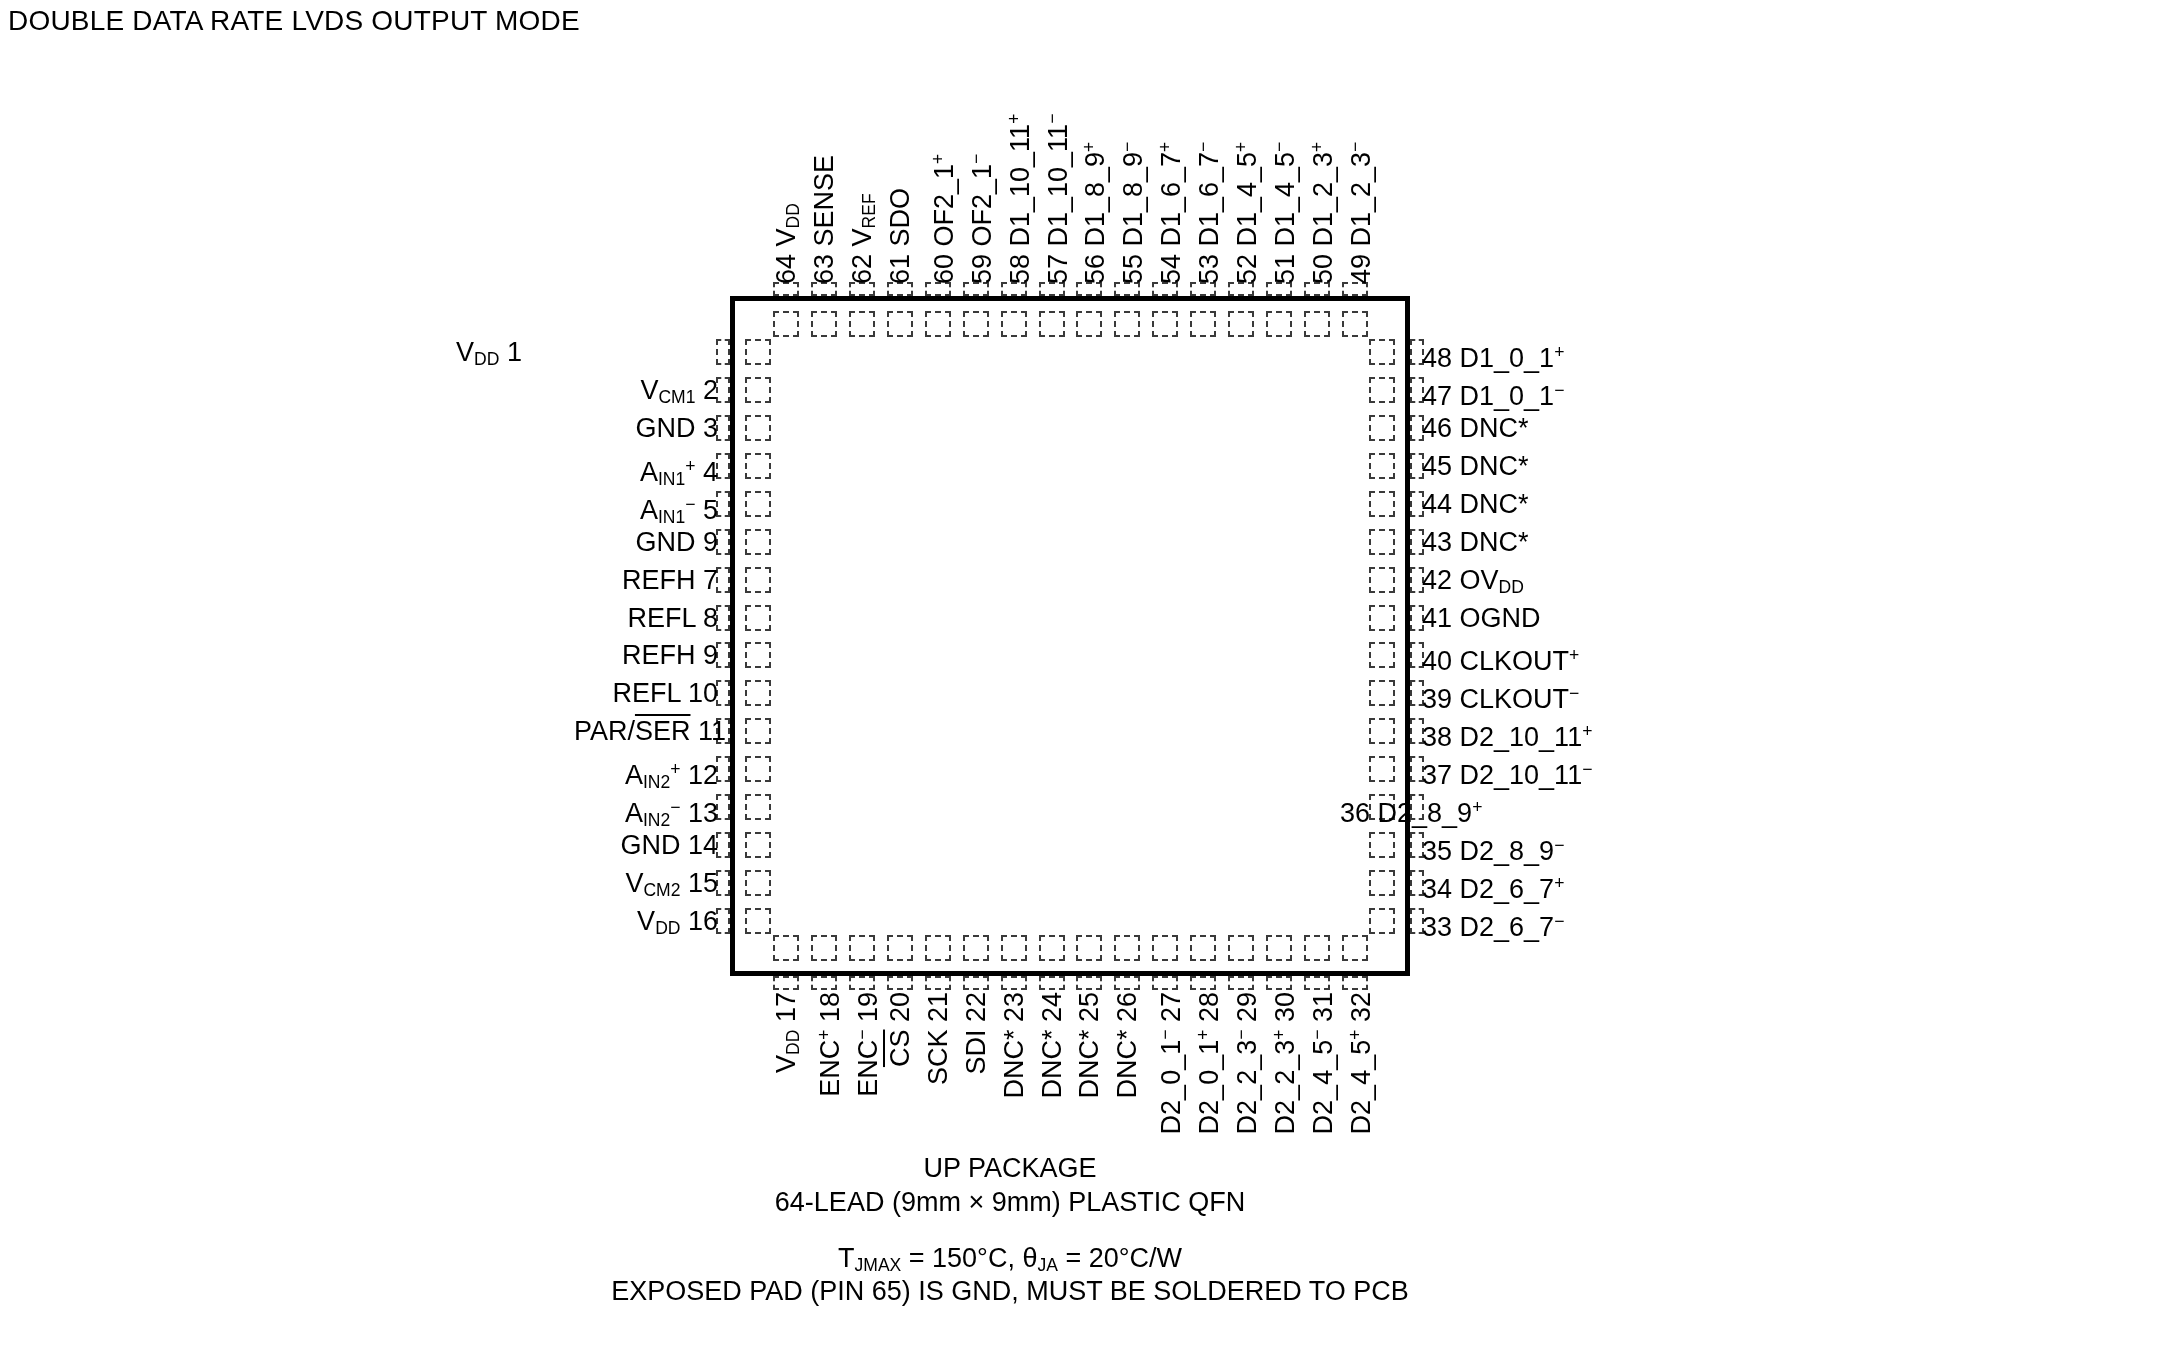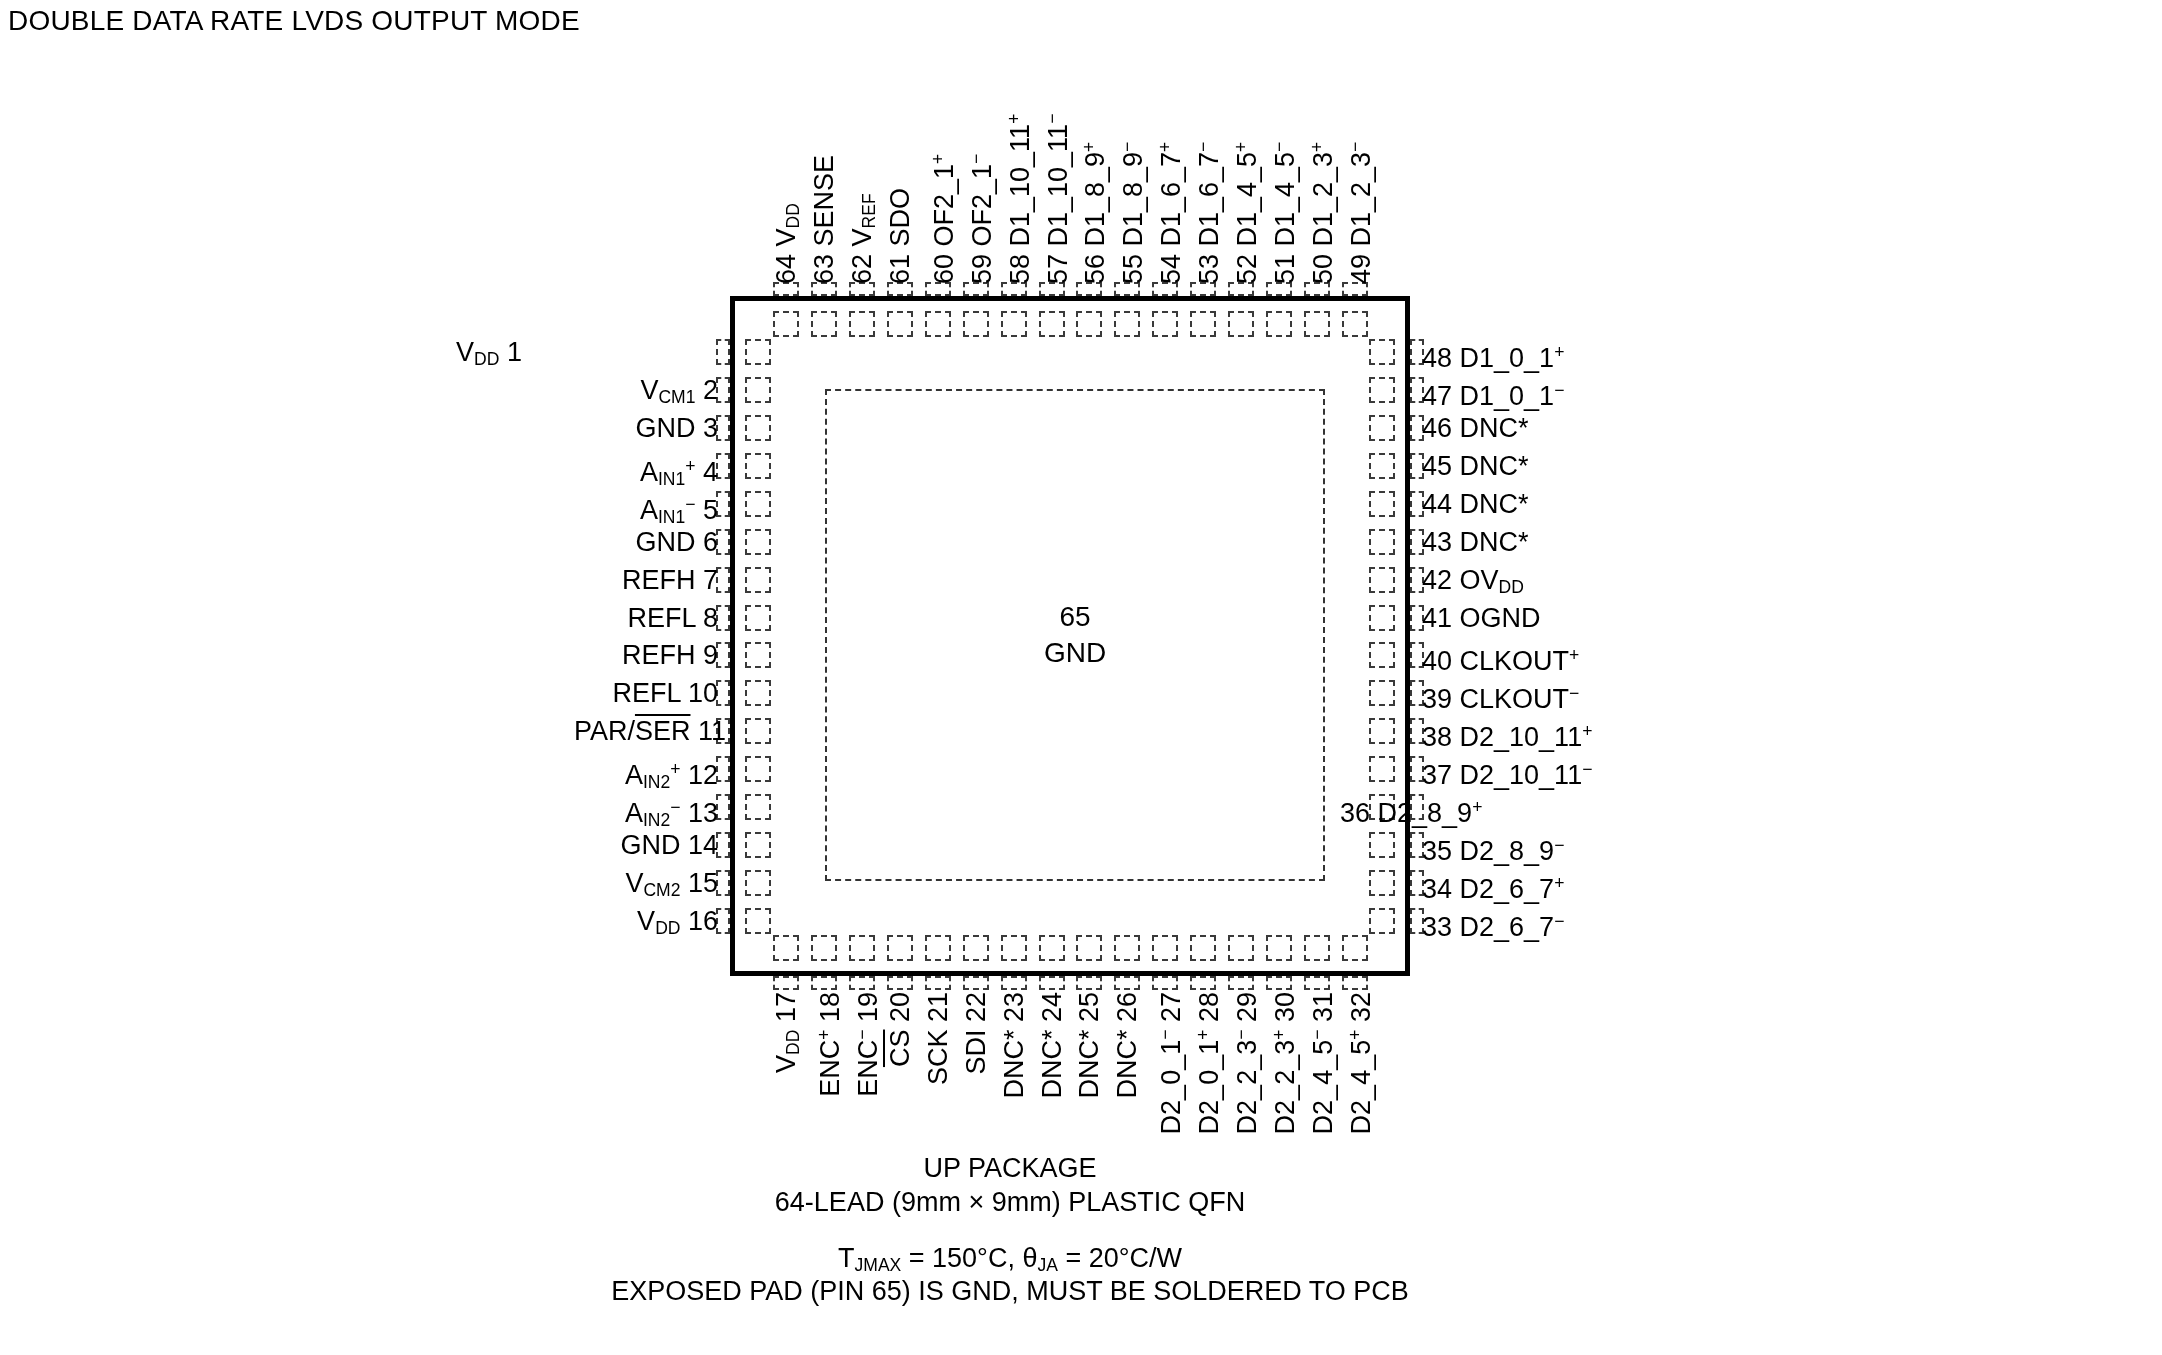--- a/index.html
+++ b/index.html
@@ -73,24 +73,20 @@
 </style>
 </head>
 <body>
 
 <div class="page">
 
   <div class="abs title">DOUBLE DATA RATE LVDS OUTPUT MODE</div>
 
 
   <div class="abs package">
-    <div class="epad">
-      <div>65</div>
-      <div>GND</div>
-    </div>
   <div class="pad" style="left: 10px; top: 38px;"></div>
       <div class="stub" style="left: -19px; top: 38px; width: 14px; height: 26px;"></div>
       <div class="pad" style="left: 10px; top: 75.93px;"></div>
       <div class="stub" style="left: -19px; top: 75.93px; width: 14px; height: 26px;"></div>
       <div class="pad" style="left: 10px; top: 113.86px;"></div>
       <div class="stub" style="left: -19px; top: 113.86px; width: 14px; height: 26px;"></div>
       <div class="pad" style="left: 10px; top: 151.79px;"></div>
       <div class="stub" style="left: -19px; top: 151.79px; width: 14px; height: 26px;"></div>
       <div class="pad" style="left: 10px; top: 189.72px;"></div>
       <div class="stub" style="left: -19px; top: 189.72px; width: 14px; height: 26px;"></div>
@@ -213,21 +209,21 @@
       <div class="pad" style="left: 606.95px; top: 634px;"></div>
       <div class="stub" style="left: 606.95px; top: 675px; width: 26px; height: 14px;"></div>
     </div>
 
   <div id="labels">
       <div class="pinlabel" style="left: 260px; width: 458px; text-align: center; top: 336px;">V<sub>DD</sub> 1</div>
       <div class="pinlabel" style="left: 260px; width: 458px; text-align: right; top: 373.93px;">V<sub>CM1</sub> 2</div>
       <div class="pinlabel" style="left: 260px; width: 458px; text-align: right; top: 411.86px;">GND 3</div>
       <div class="pinlabel" style="left: 260px; width: 458px; text-align: right; top: 449.79px;">A<sub>IN1</sub><sup>+</sup> 4</div>
       <div class="pinlabel" style="left: 260px; width: 458px; text-align: right; top: 487.72px;">A<sub>IN1</sub><sup>−</sup> 5</div>
-      <div class="pinlabel" style="left: 260px; width: 458px; text-align: right; top: 525.65px;">GND 6</div>
+      <div class="pinlabel" style="left: 260px; width: 458px; text-align: right; top: 525.65px;">GND 9</div>
       <div class="pinlabel" style="left: 260px; width: 458px; text-align: right; top: 563.58px;">REFH 7</div>
       <div class="pinlabel" style="left: 260px; width: 458px; text-align: right; top: 601.51px;">REFL 8</div>
       <div class="pinlabel" style="left: 260px; width: 458px; text-align: right; top: 639.44px;">REFH 9</div>
       <div class="pinlabel" style="left: 260px; width: 458px; text-align: right; top: 677.37px;">REFL 10</div>
       <div class="pinlabel" style="left: 268px; width: 458px; text-align: right; top: 715.3px;">PAR/<span class="ov">SER</span> 11</div>
       <div class="pinlabel" style="left: 260px; width: 458px; text-align: right; top: 753.23px;">A<sub>IN2</sub><sup>+</sup> 12</div>
       <div class="pinlabel" style="left: 260px; width: 458px; text-align: right; top: 791.16px;">A<sub>IN2</sub><sup>−</sup> 13</div>
       <div class="pinlabel" style="left: 260px; width: 458px; text-align: right; top: 829.09px;">GND 14</div>
       <div class="pinlabel" style="left: 260px; width: 458px; text-align: right; top: 867.02px;">V<sub>CM2</sub> 15</div>
       <div class="pinlabel" style="left: 260px; width: 458px; text-align: right; top: 904.95px;">V<sub>DD</sub> 16</div>

